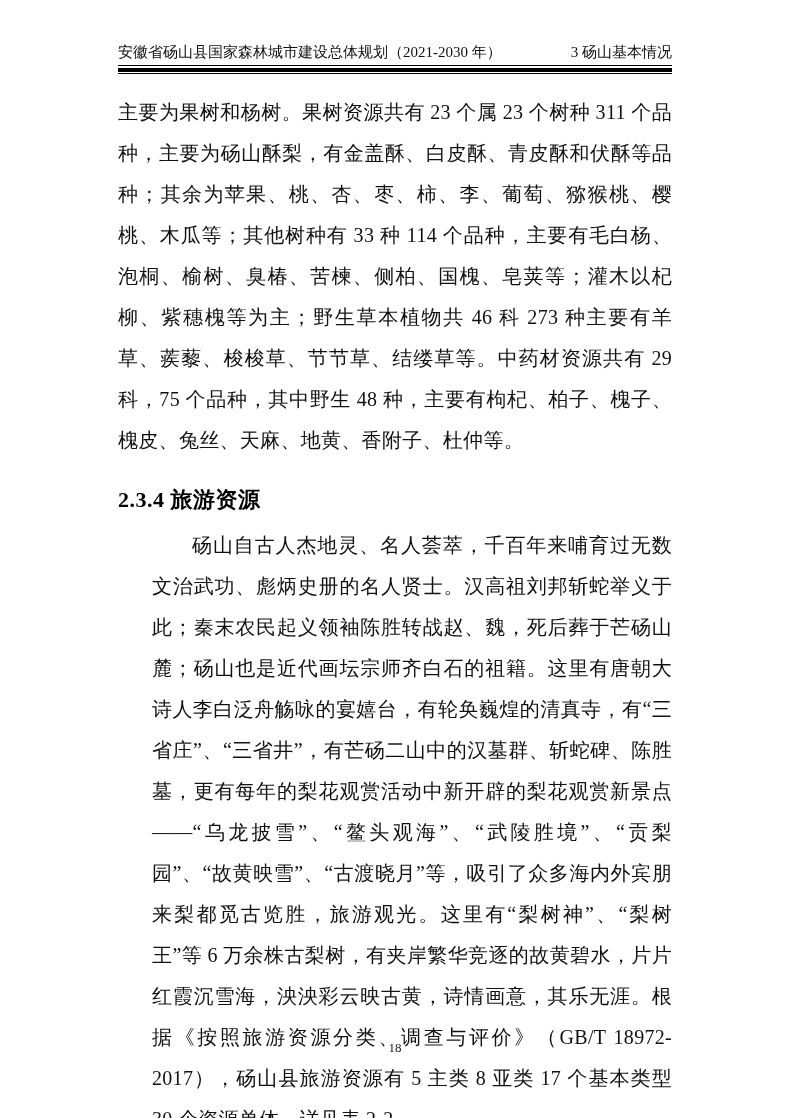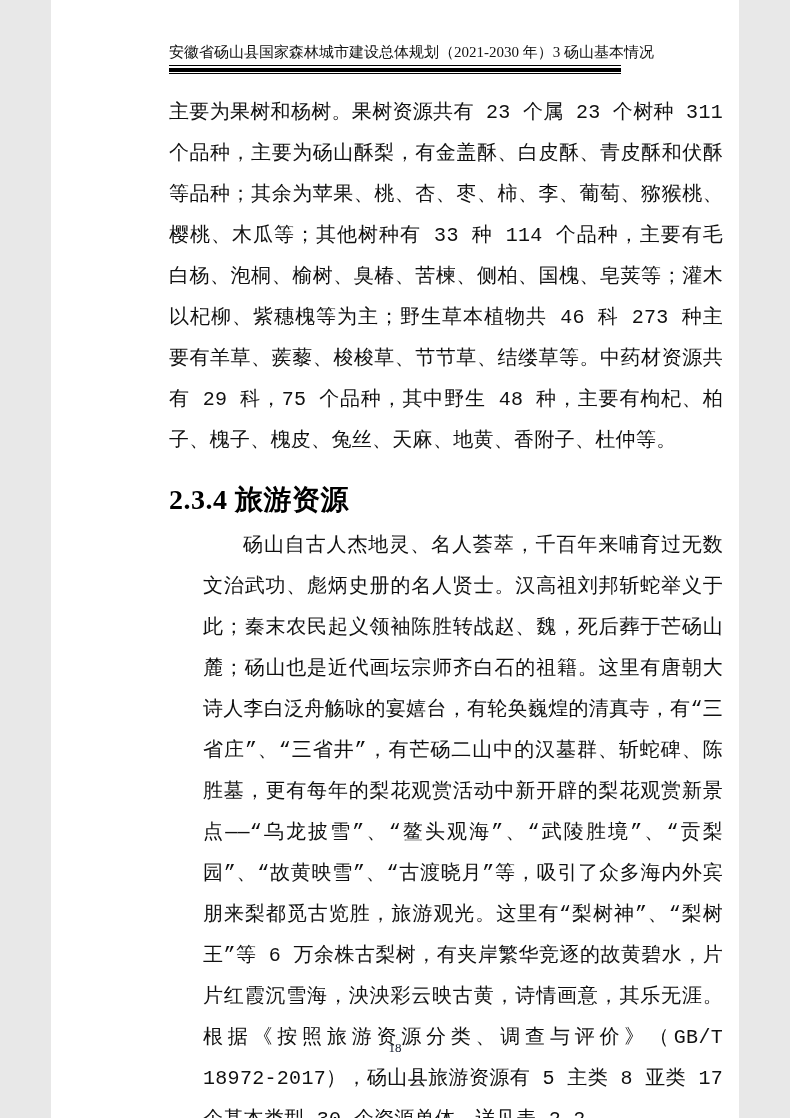--- a/index.html
+++ b/index.html
@@ -2,21 +2,21 @@
 <html><head>
 <meta charset="utf-8">
 <style>
   html, body {
     margin: 0;
     padding: 0;
     background: #e8e8e8;
   }
   .page {
     position: relative;
-    width: 688px;
+    width: 790px;
     height: 1118px;
     margin: 0 auto;
     background: #ffffff;
     overflow: hidden;
     color: #111111;
     font-family: "Liberation Serif", "DejaVu Serif", serif;
   }
   
   .header {
     position: absolute;
@@ -52,29 +52,28 @@
     left: 118px;
     width: 554px;
   }
   .para {
     margin: 0;
     font-size: 20px;
     line-height: 41px;
     text-align: justify;
     text-justify: inter-character;
     letter-spacing: 0.3px;
-    font-family: Liberation Mono, monospace;
   }
   .para.indent {
     text-indent: 2em;
     margin-left: 34px;
   }
   .section-heading {
     margin: 24px 0 10px 0;
-    font-size: 28px;
+    font-size: 22px;
     line-height: 30px;
     font-weight: bold;
     color: #000;
     letter-spacing: 0.5px;
   }
   
   .footer {
     position: absolute;
     left: 0;
     right: 0;

